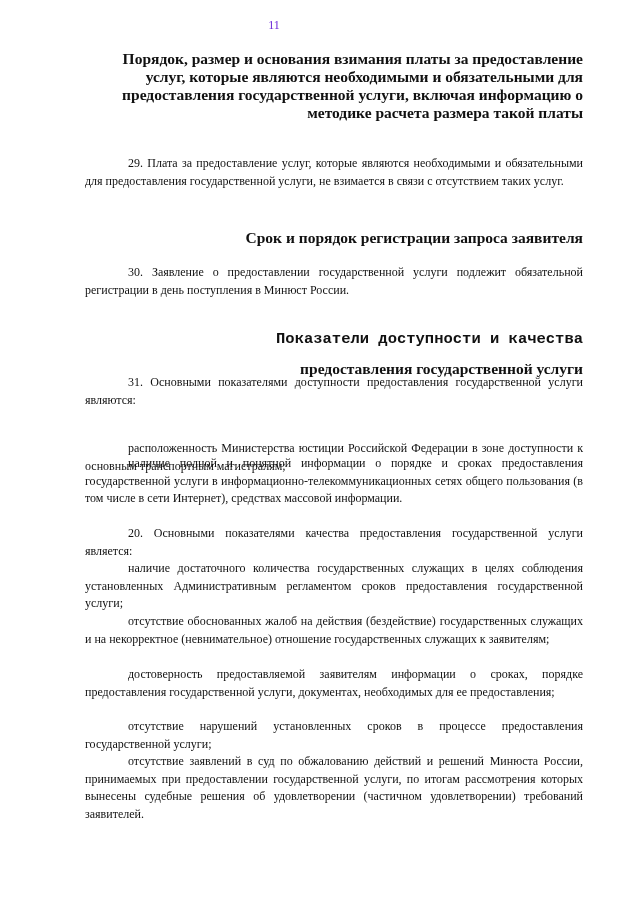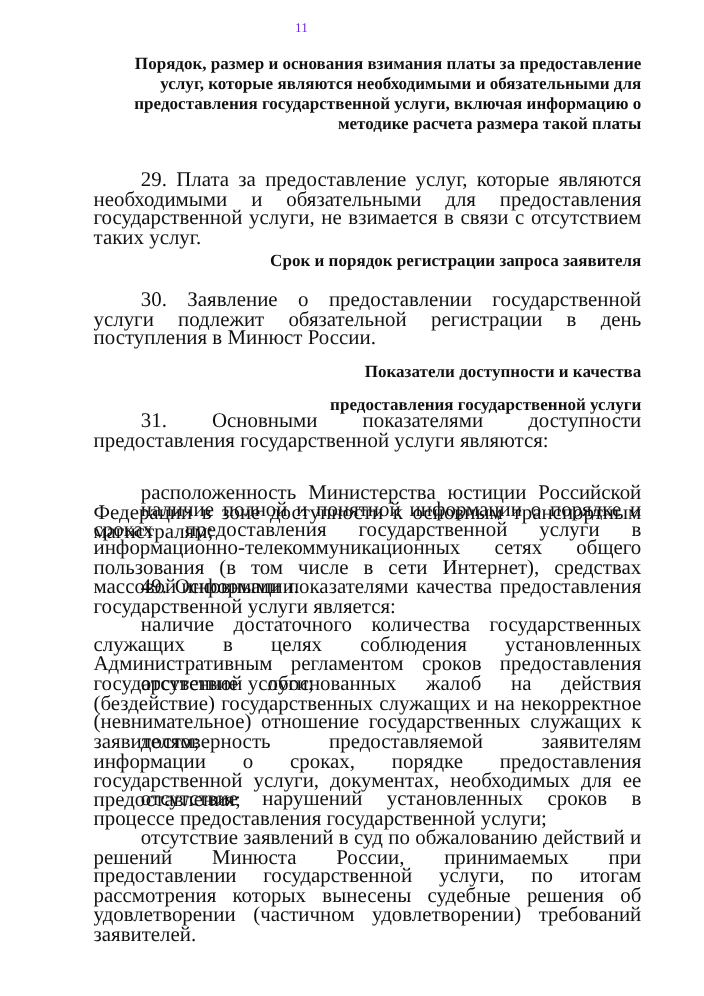--- a/index.html
+++ b/index.html
@@ -2,39 +2,39 @@
 <html><head>
 <meta charset="utf-8">
 <style>
   html, body { margin: 0; padding: 0; background: #ffffff; }
   body { width: 640px; height: 905px; position: relative; overflow: hidden;
          font-family: "Liberation Serif", "DejaVu Serif", serif; color: #111; }
   .page-num { position: absolute; top: 18px; left: 0; width: 548px; text-align: center;
               font-size: 12px; color: #6d28d9; }
   .h { position: absolute; left: 85px; width: 498px; text-align: right; font-weight: bold;
        font-size: 15.5px; line-height: 18px; }
-  .p { position: absolute; left: 85px; width: 498px; font-size: 19px; line-height: 17.6px;
+  .p { position: absolute; left: 85px; width: 498px; font-size: 12px; line-height: 17.6px;
        text-align: justify; text-align-last: left; }
   .p.ind { text-indent: 43px; }
 </style>
 </head>
 <body>
 
 <div class="page-num">11</div>
 
 <div class="h" style="top:50px;">Порядок, размер и основания взимания платы за предоставление услуг, которые являются необходимыми и обязательными для предоставления государственной услуги, включая информацию о методике расчета размера такой платы</div>
 <div class="p ind" style="top:155px;">29. Плата за предоставление услуг, которые являются необходимыми и обязательными для предоставления государственной услуги, не взимается в связи с отсутствием таких услуг.</div>
 
 <div class="h" style="top:229px;">Срок и порядок регистрации запроса заявителя</div>
 <div class="p ind" style="top:264px;">30. Заявление о предоставлении государственной услуги подлежит обязательной регистрации в день поступления в Минюст России.</div>
 
-<div class="h" style="top:330px;">Показатели доступности и качества</div>
+<div class="h" style="top:330px;font-family:Liberation Mono, monospace;">Показатели доступности и качества</div>
 <div class="h" style="top:360px;">предоставления государственной услуги</div>
 
 <div class="p ind" style="top:374px;">31. Основными показателями доступности предоставления государственной услуги являются:</div>
 <div class="p ind" style="top:440px;">расположенность Министерства юстиции Российской Федерации в зоне доступности к основным транспортным магистралям;</div>
 <div class="p ind" style="top:455px;">наличие полной и понятной информации о порядке и сроках предоставления государственной услуги в информационно-телекоммуникационных сетях общего пользования (в том числе в сети Интернет), средствах массовой информации.</div>
-<div class="p ind" style="top:525px;">49. Основными показателями качества предоставления государственной услуги является:</div>
+<div class="p ind" style="top:525px;">20. Основными показателями качества предоставления государственной услуги является:</div>
 <div class="p ind" style="top:560px;">наличие достаточного количества государственных служащих в целях соблюдения установленных Административным регламентом сроков предоставления государственной услуги;</div>
 <div class="p ind" style="top:613px;">отсутствие обоснованных жалоб на действия (бездействие) государственных служащих и на некорректное (невнимательное) отношение государственных служащих к заявителям;</div>
 <div class="p ind" style="top:666px;">достоверность предоставляемой заявителям информации о сроках, порядке предоставления государственной услуги, документах, необходимых для ее предоставления;</div>
 <div class="p ind" style="top:718px;">отсутствие нарушений установленных сроков в процессе предоставления государственной услуги;</div>
 <div class="p ind" style="top:753px;">отсутствие заявлений в суд по обжалованию действий и решений Минюста России, принимаемых при предоставлении государственной услуги, по итогам рассмотрения которых вынесены судебные решения об удовлетворении (частичном удовлетворении) требований заявителей.</div>
 
 </body></html>

